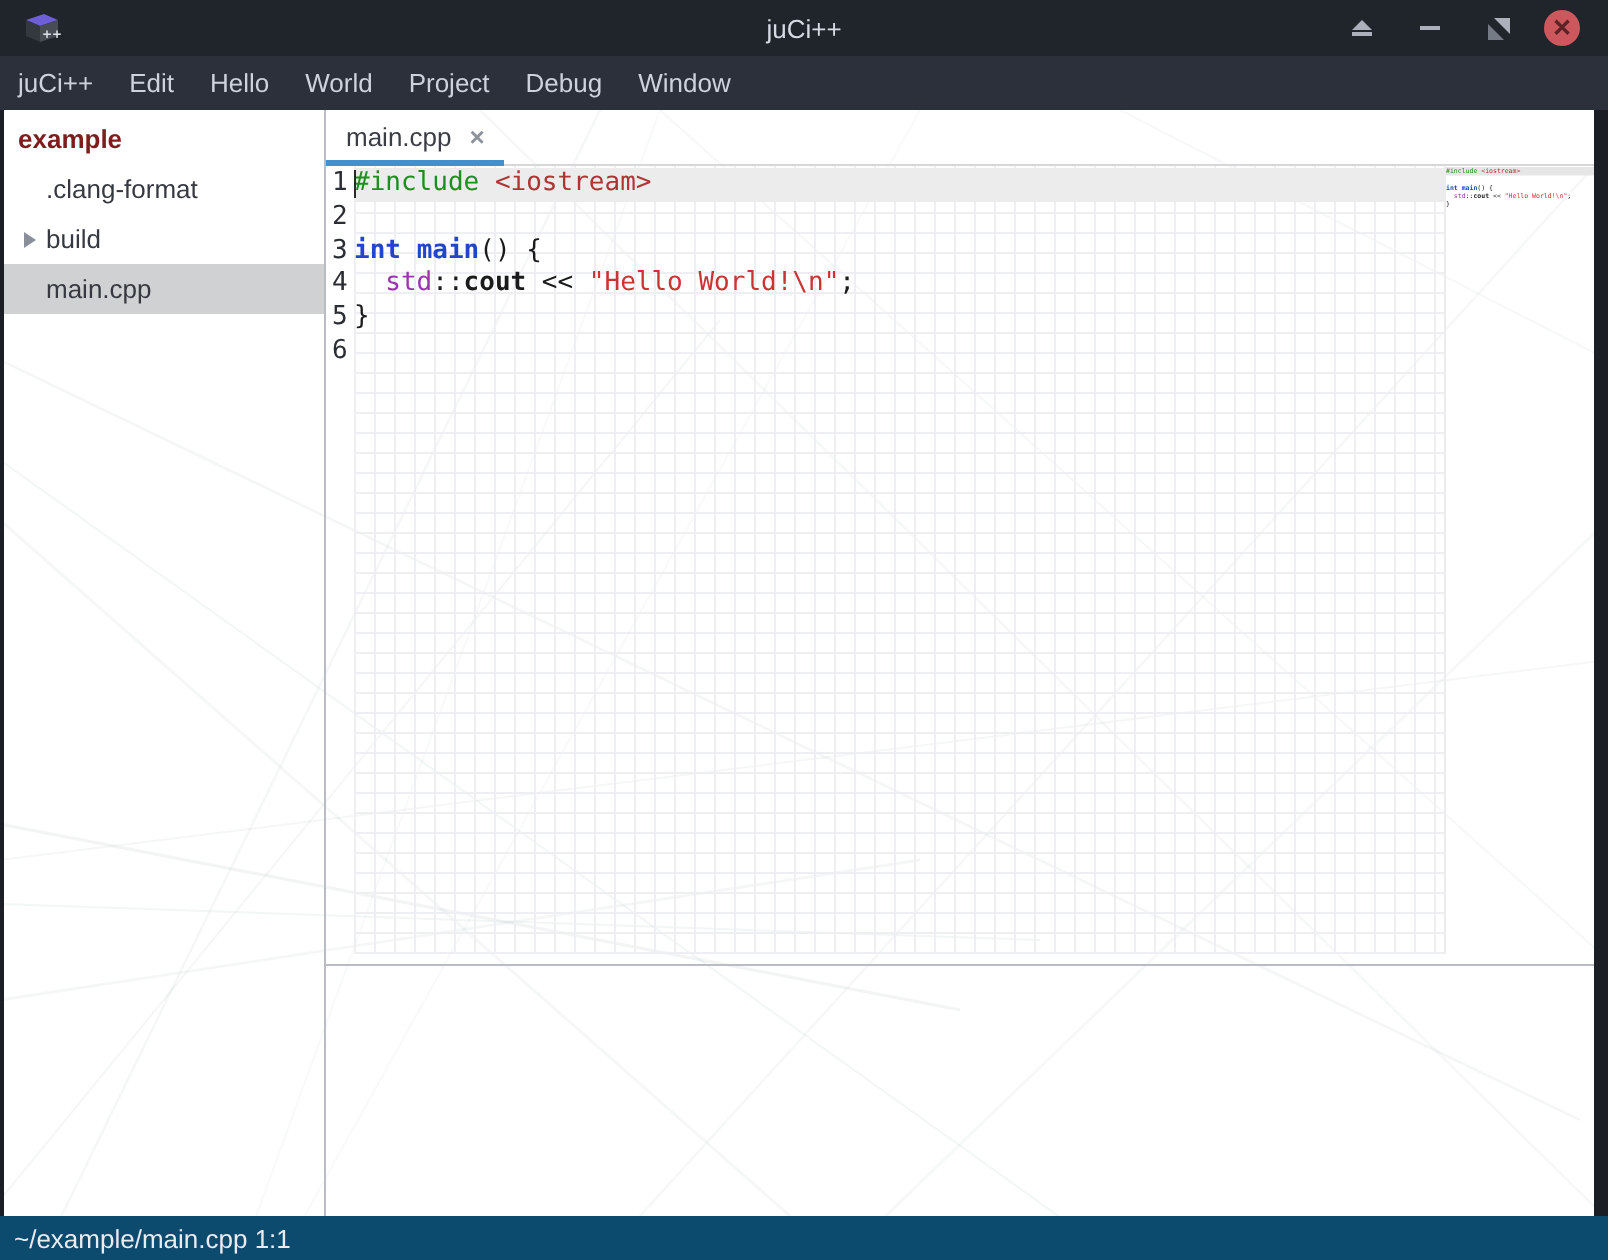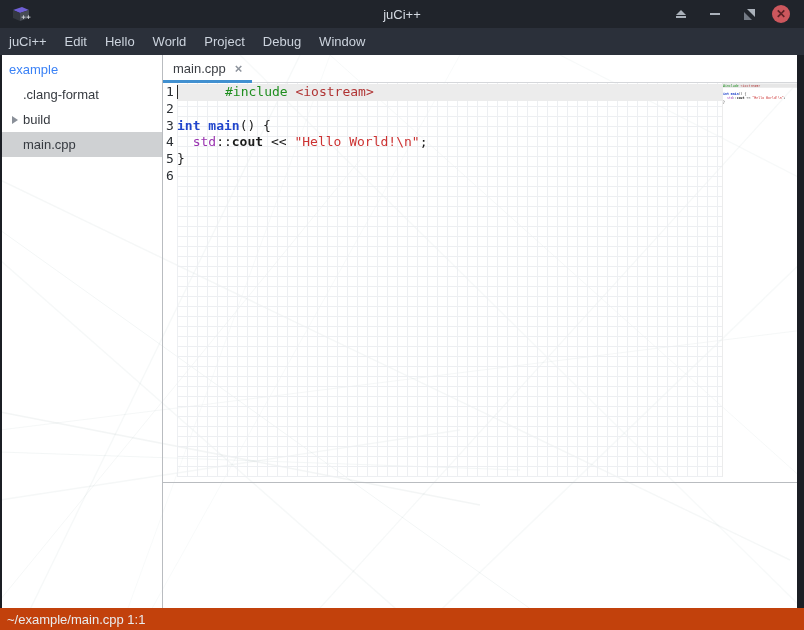--- a/index.html
+++ b/index.html
@@ -27,21 +27,21 @@
   .menu-item { padding:0 9px; color:#ccd3dd; font-size:13px; line-height:27px; }
 
   
   .main { position:relative; height:553px; display:flex; z-index:1; }
   .edge-left { position:absolute; left:0; top:0; bottom:0; width:2px; background:#1b1e24; z-index:4; }
   .edge-right { position:absolute; right:0; top:0; bottom:0; width:7px; background:#1b1e24; z-index:4; }
 
   
   .sidebar { width:160px; margin-left:2px; flex:0 0 auto; padding-top:2px; background:transparent; }
   .tree-row { height:25px; display:flex; align-items:center; font-size:13px; color:#363a40; }
-  .tree-row.root { font-weight:normal; color:#3b82f6; padding-left:7px; }
+  .tree-row.root { font-weight:bold; color:#7f1d1d; padding-left:7px; }
   .tree-row.selected { background:#cfd1d3; }
   .tree-indent { width:16px; flex:0 0 auto; display:flex; align-items:center; justify-content:center; margin-left:5px; }
   .expander { width:0; height:0; border-top:4px solid transparent; border-bottom:4px solid transparent; border-left:6px solid #8a9099; }
   .vdivider { width:1px; background:#b9bcc0; flex:0 0 auto; }
 
   
   .editor-col { flex:1; display:flex; flex-direction:column; margin-right:7px; min-width:0; }
   .tabbar { height:28px; border-bottom:1px solid #d5d7da; display:flex; background:transparent; }
   .tab { position:relative; display:flex; align-items:center; gap:9px; padding:0 10px; font-size:13px; color:#3b3e44; }
   .tab.active::after { content:""; position:absolute; left:0; right:0; bottom:-1px; height:3px; background:#4190d0; }
@@ -50,40 +50,40 @@
   .editor { position:relative; height:400px; border-bottom:1px solid #b9bcc0; }
   .grid-bg { position:absolute; left:14px; right:75px; top:0; bottom:5px;
     background-image:
       repeating-linear-gradient(0deg, #edeff2 0, #edeff2 1px, transparent 1px, transparent 10px),
       repeating-linear-gradient(90deg, #edeff2 0, #edeff2 1px, transparent 1px, transparent 10px);
   }
   .code-lines { position:absolute; left:0; right:75px; top:1px; font-family:"DejaVu Sans Mono", monospace; font-size:13px; line-height:16.8px; }
   .code-row { display:flex; white-space:pre; }
   .code-row .ln { width:14px; text-align:left; padding-left:3px; color:#2b2f34; flex:0 0 auto; }
   .code-row .lc { flex:1; position:relative; color:#1b1b1b; }
-  .code-row.current .lc { background:#ececec;padding-left:48px; }
+  .code-row.current .lc { background:#ececec; }
   .caret { position:absolute; left:0; top:1px; width:1px; height:14px; background:#2a2a2a; }
 
   .tok-pre { color:#1e8e1e; }
   .tok-inc { color:#b03434; }
   .tok-kw { color:#2145cc; font-weight:bold; }
   .tok-fn { color:#2145cc; font-weight:bold; }
   .tok-ns { color:#9a34b0; }
   .tok-bold { font-weight:bold; color:#1b1b1b; }
   .tok-str { color:#cc3333; }
 
   .minimap { position:absolute; top:0; right:0; bottom:5px; width:75px; border-left:1px solid #ececec; overflow:hidden; }
   .minimap-inner { transform:scale(0.25); transform-origin:0 0; width:300px; font-family:"DejaVu Sans Mono", monospace; font-size:13px; line-height:16.8px; padding-top:2px; }
   .mm-line { white-space:pre; color:#1b1b1b; }
   .mm-line.current { background:#e6e6e6; }
 
   .output-pane { flex:1; background:transparent; }
 
   
-  .statusbar { position:relative; height:22px; background:#c2410c; display:flex; align-items:center; padding-left:7px; z-index:5; }
+  .statusbar { position:relative; height:22px; background:#0c4a6e; display:flex; align-items:center; padding-left:7px; z-index:5; }
   .status-text { color:#e9ebee; font-size:13px; }
 </style>
 </head>
 <body>
 
 <div class="window">
 
   <svg class="watermark" viewBox="0 0 804 630">
     <g stroke="#9fb2b2" fill="none">
       <line x1="0" y1="180" x2="790" y2="560" stroke-opacity="0.10" stroke-width="1.4"></line>

